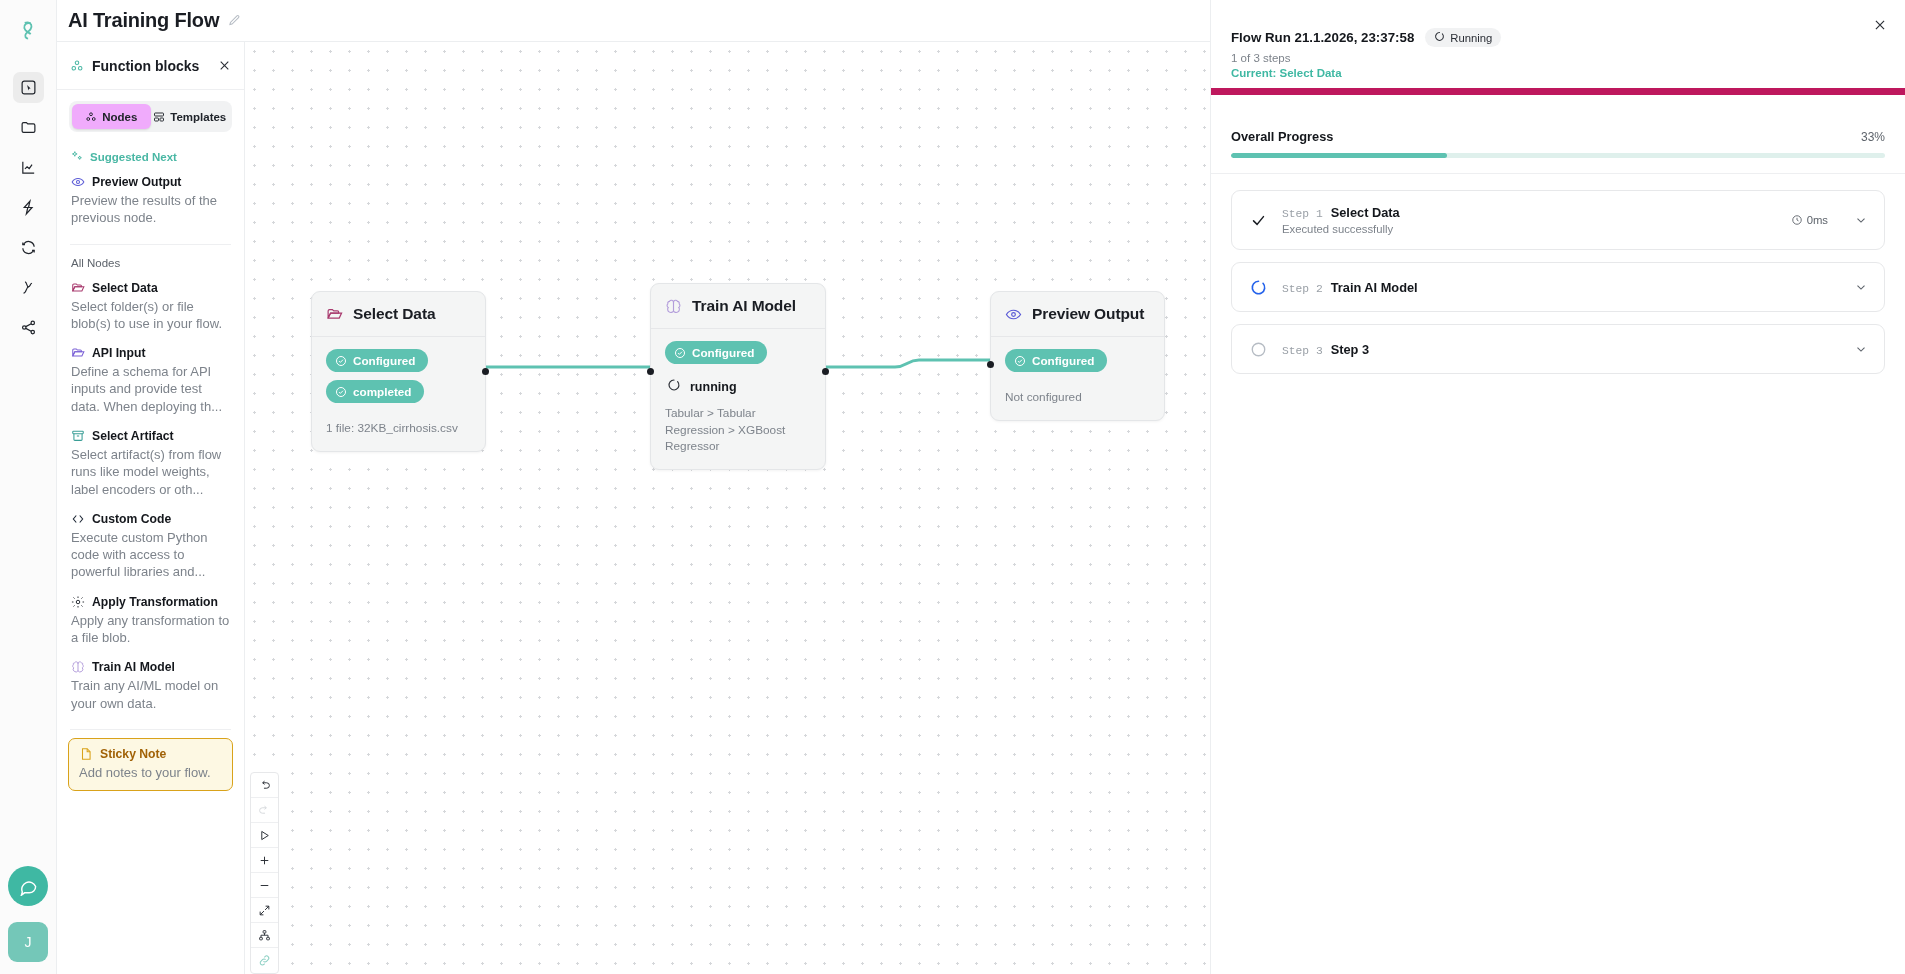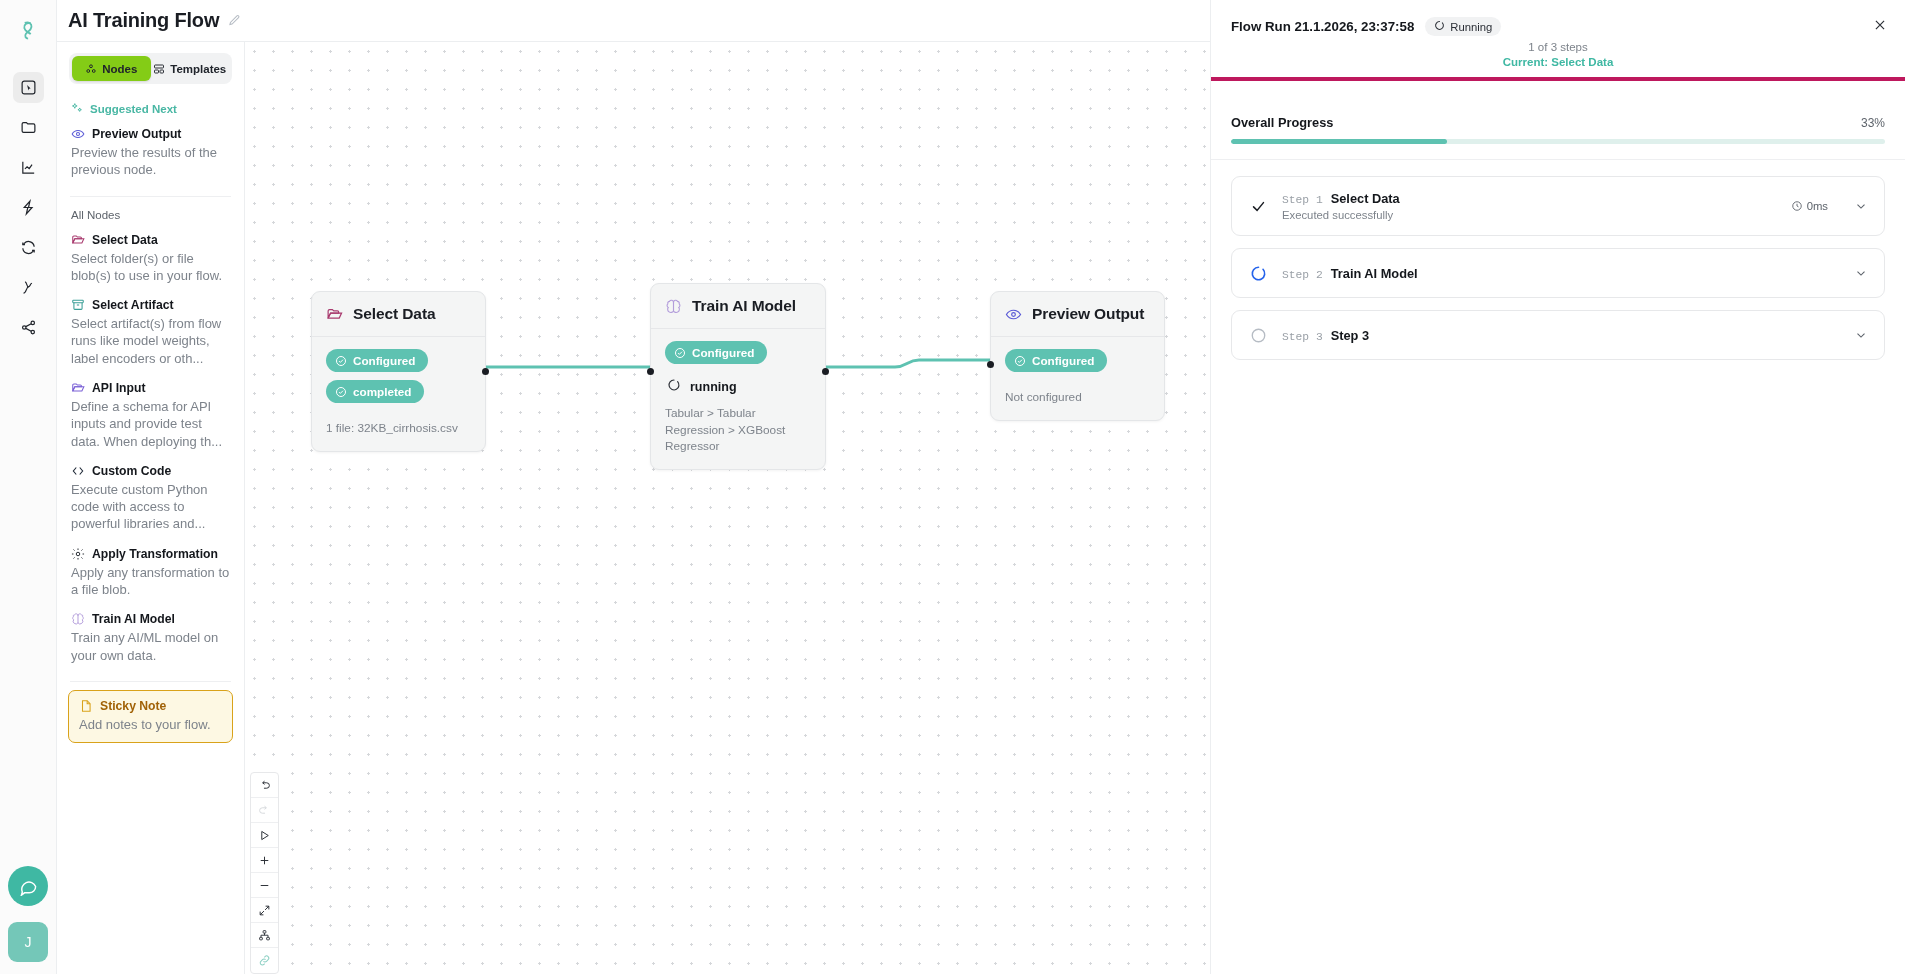--- a/index.html
+++ b/index.html
@@ -69,21 +69,21 @@
 
   .seg-wrap { padding: 11px 12px 8px 12px; }
   .seg {
     display: flex; background: #f1f2f3; border-radius: 8px; padding: 3px;
   }
   .seg-btn {
     flex: 1; display: flex; align-items: center; justify-content: center; gap: 5px;
     font-size: 11.5px; font-weight: 600; height: 25px; border-radius: 6px;
     color: #20242b; cursor: pointer;
   }
-  .seg-btn.active { background: #84cc16; box-shadow: 0 1px 2px rgba(0,0,0,.11); }
+  .seg-btn.active { background: #f0abfc; box-shadow: 0 1px 2px rgba(0,0,0,.11); }
 
   .panel-scroll { flex: 1; overflow: hidden; padding: 0 0 0 0; }
   .sec-label {
     display: flex; align-items: center; gap: 6px;
     font-size: 11.5px; font-weight: 600; color: #49b7a4;
     padding: 10px 14px 7px 14px;
   }
   .sec-label.plain { color: #5d636b; font-weight: 500; padding-top: 12px; }
   .divider { height: 1px; background: #eeeff1; margin: 8px 13px 0 13px; }
 
@@ -148,21 +148,21 @@
   .ctrl:last-child { border-bottom: none; }
   .ctrl.disabled { color: #d6d9dc; cursor: default; }
   .ctrl.teal { color: #8ed0c4; }
 
   
   .runpanel {
     position: absolute; right: 0; top: 0; width: 695px; height: 974px;
     background: #fff; border-left: 1px solid #eceef0;
     padding: 0; z-index: 7;
   }
-  .rp-head { padding: 17px 20px 9px 20px; border-bottom: 4px solid #be185d; position: relative; text-align: center; }
+  .rp-head { padding: 28px 20px 9px 20px; border-bottom: 7px solid #be185d; position: relative; }
   .rp-line1 { display: flex; align-items: center; gap: 11px; }
   .rp-title { font-size: 13.3px; font-weight: 700; color: #14171c; }
   .rp-badge {
     display: inline-flex; align-items: center; gap: 5px;
     background: #f1f2f3; border-radius: 999px; padding: 3px 9px;
     font-size: 11.3px; color: #2b2f36;
   }
   .rp-sub { font-size: 11.5px; color: #7d838b; margin-top: 5px; }
   .rp-current { font-size: 11.5px; font-weight: 700; color: #3fb8a3; margin-top: 3px; }
   .rp-close { position: absolute; right: 18px; top: 18px; color: #2b2f36; cursor: pointer; display: flex; }
@@ -258,20 +258,35 @@
   <div class="topbar">
     <div class="flow-title">AI Training Flow</div>
     <div class="edit-pencil">
       <svg width="13" height="13" viewBox="0 0 24 24" fill="none" stroke="currentColor" stroke-width="1.9">
         <path d="M16.5 3.5a2.1 2.1 0 013 3L7.5 18.5l-4 1 1-4z"></path>
       </svg>
     </div>
   </div>
 
   <div class="panel">
+    <div class="panel-head">
+      <span class="pi">
+        <svg width="14" height="14" viewBox="0 0 24 24" fill="none" stroke="currentColor" stroke-width="1.8">
+          <circle cx="12" cy="6.5" r="3"></circle>
+            <circle cx="6.5" cy="16" r="3"></circle>
+            <circle cx="17.5" cy="16" r="3"></circle>
+        </svg>
+      </span>
+      <span class="panel-title">Function blocks</span>
+      <span class="panel-close">
+        <svg width="13" height="13" viewBox="0 0 24 24" fill="none" stroke="currentColor" stroke-width="2">
+          <path d="M5 5l14 14M19 5L5 19"></path>
+        </svg>
+      </span>
+    </div>
 
     <div class="seg-wrap">
       <div class="seg">
         <div class="seg-btn active">
           <svg width="12" height="12" viewBox="0 0 24 24" fill="none" stroke="currentColor" stroke-width="1.9">
             <circle cx="12" cy="6.5" r="2.8"></circle>
               <circle cx="6.5" cy="16" r="2.8"></circle>
               <circle cx="17.5" cy="16" r="2.8"></circle>
           </svg>
           <span>Nodes</span>
@@ -322,42 +337,42 @@
             </svg>
           </span>
           <span class="nitem-name">Select Data</span>
         </div>
         <div class="nitem-desc">Select folder(s) or file blob(s) to use in your flow.</div>
       </div>
 
       <div class="nitem">
         <div class="nitem-top">
           <span class="ni">
+            <svg width="14" height="14" viewBox="0 0 24 24" fill="none" stroke="#7b61d6" stroke-width="1.8">
+              <path d="M3 7a2 2 0 012-2h4l2 2h5a2 2 0 012 2v1H6.5L3 17z"></path>
+                <path d="M3 17l3.5-7H22l-3.3 7z"></path>
+            </svg>
+          </span>
+          <span class="nitem-name">API Input</span>
+        </div>
+        <div class="nitem-desc">Define a schema for API inputs and provide test data. When deploying th...</div>
+      </div>
+
+      <div class="nitem">
+        <div class="nitem-top">
+          <span class="ni">
             <svg width="14" height="14" viewBox="0 0 24 24" fill="none" stroke="#3a9e96" stroke-width="1.8">
               <rect x="3" y="4" width="18" height="4" rx="1"></rect>
                 <path d="M5 8v10a1.5 1.5 0 001.5 1.5h11A1.5 1.5 0 0019 18V8"></path>
                 <path d="M10 12h4"></path>
             </svg>
           </span>
           <span class="nitem-name">Select Artifact</span>
         </div>
         <div class="nitem-desc">Select artifact(s) from flow runs like model weights, label encoders or oth...</div>
-      </div>
-
-      <div class="nitem">
-        <div class="nitem-top">
-          <span class="ni">
-            <svg width="14" height="14" viewBox="0 0 24 24" fill="none" stroke="#7b61d6" stroke-width="1.8">
-              <path d="M3 7a2 2 0 012-2h4l2 2h5a2 2 0 012 2v1H6.5L3 17z"></path>
-                <path d="M3 17l3.5-7H22l-3.3 7z"></path>
-            </svg>
-          </span>
-          <span class="nitem-name">API Input</span>
-        </div>
-        <div class="nitem-desc">Define a schema for API inputs and provide test data. When deploying th...</div>
       </div>
 
       <div class="nitem">
         <div class="nitem-top">
           <span class="ni">
             <svg width="14" height="14" viewBox="0 0 24 24" fill="none" stroke="#1f2937" stroke-width="1.9">
               <path d="M9 6l-5 6 5 6"></path>
                 <path d="M15 6l5 6-5 6"></path>
             </svg>
           </span>

